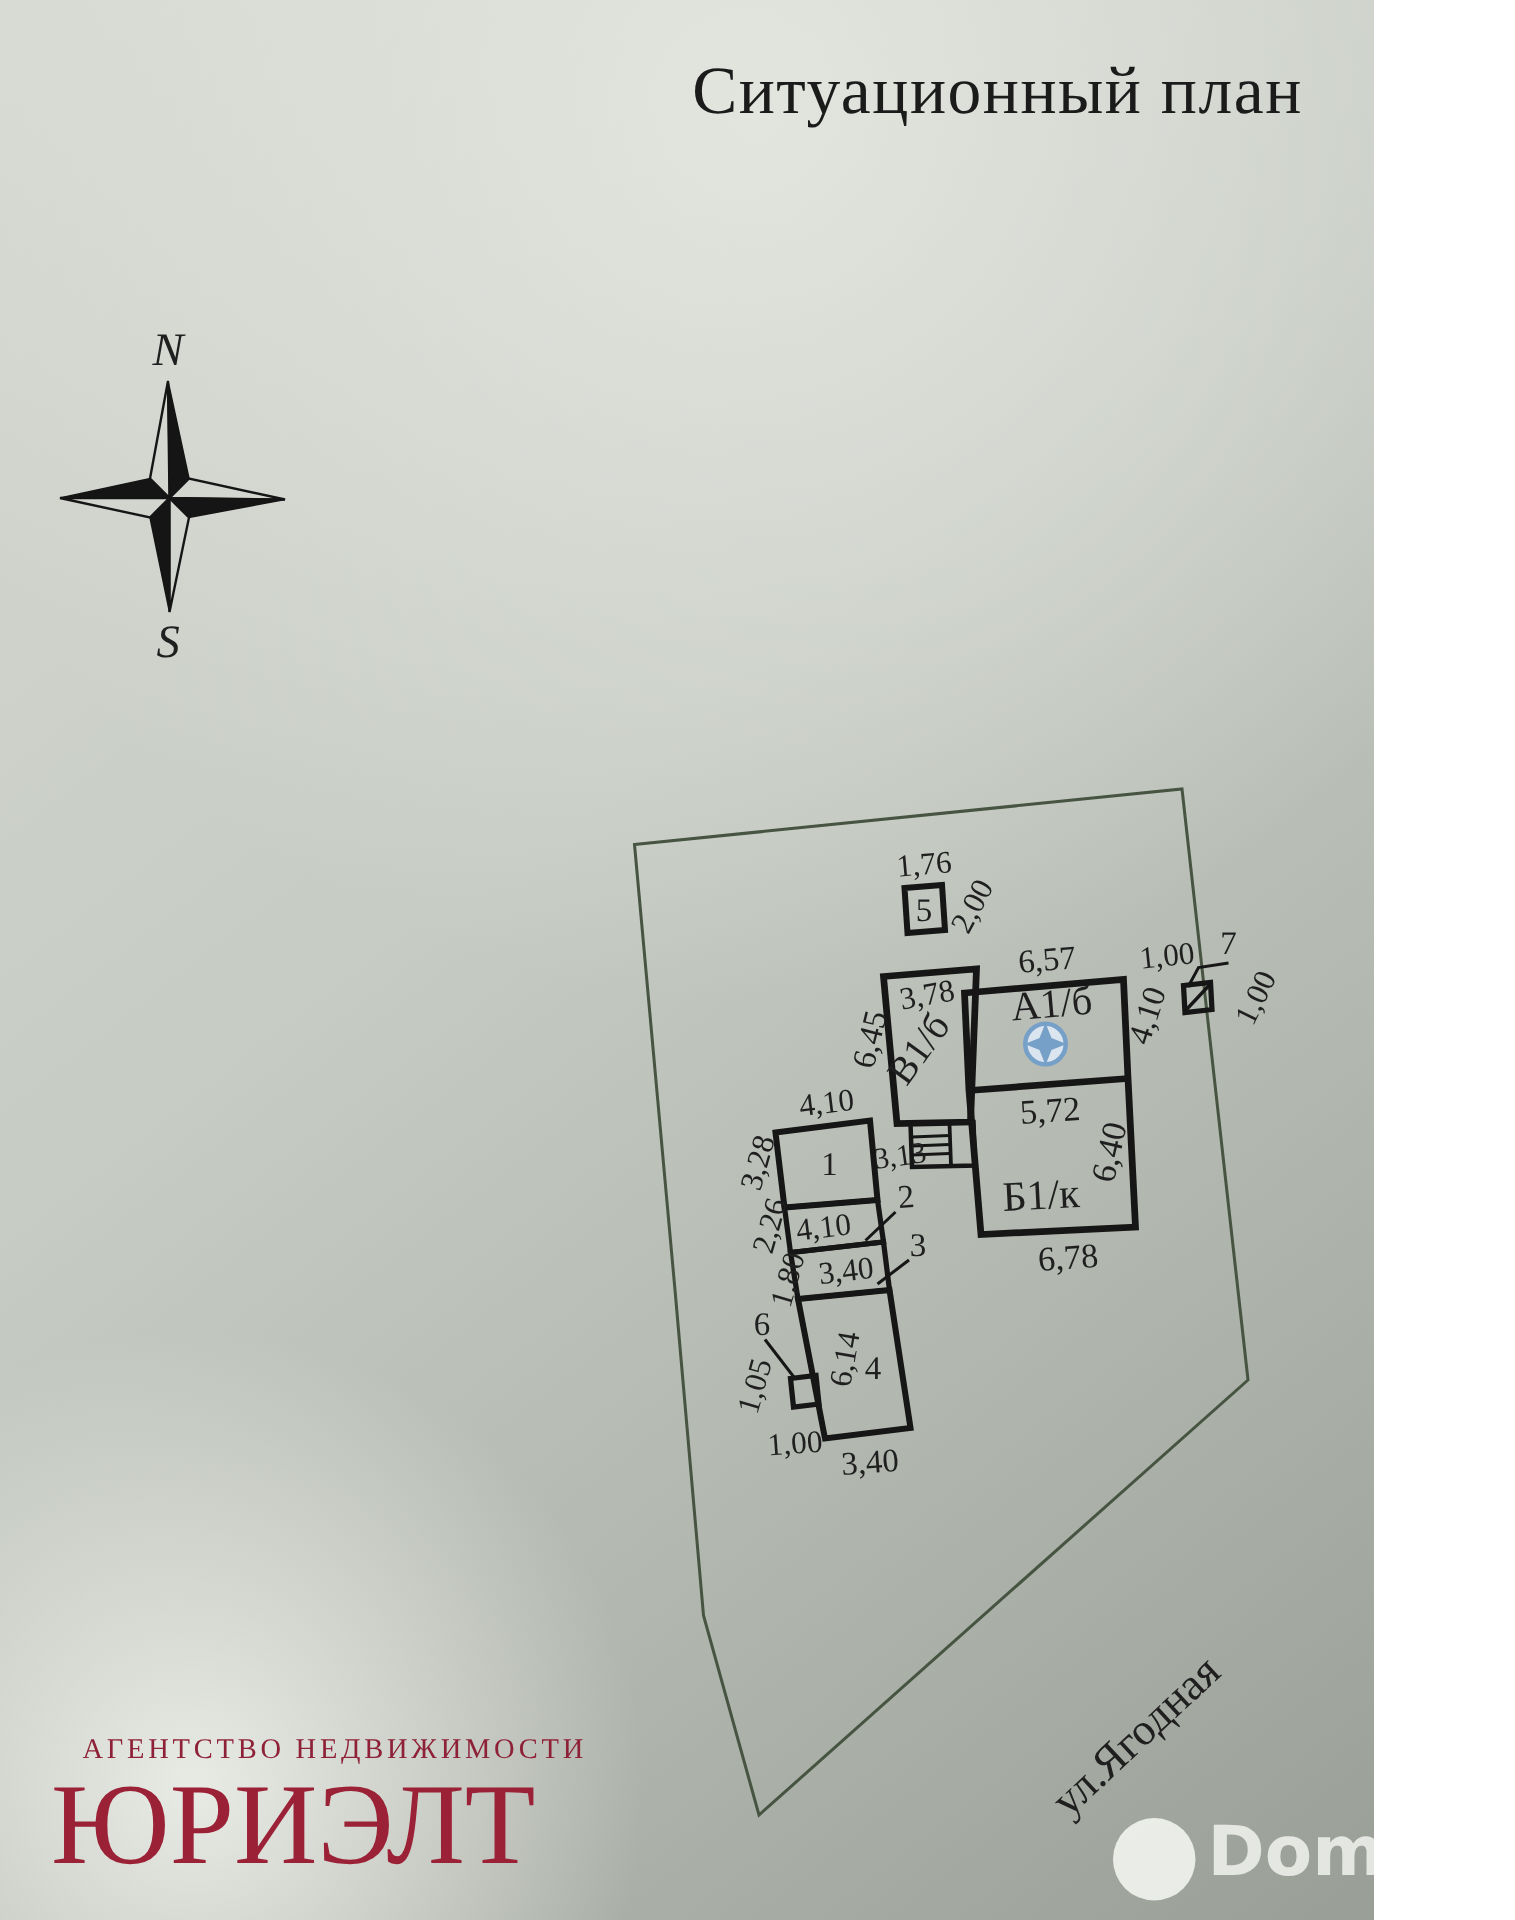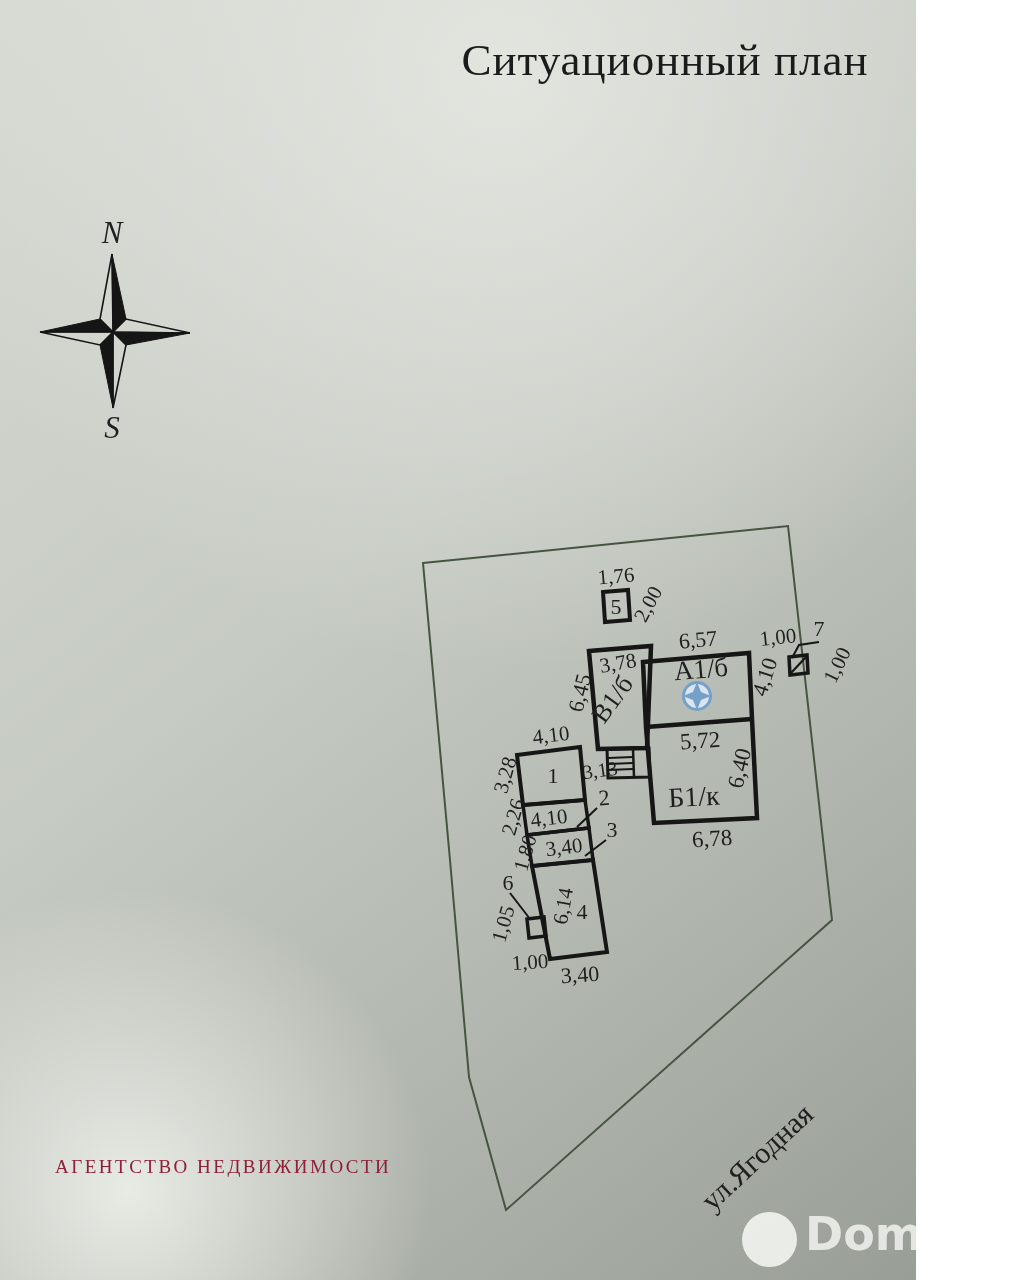--- a/index.html
+++ b/index.html
@@ -144,17 +144,18 @@
 
     <text transform="translate(563 906) rotate(-80)" dy="7" font-size="21" text-anchor="middle">6,14</text>
     <text transform="translate(582 912)" dy="7" font-size="22" text-anchor="middle">4</text>
     <text transform="translate(530 962) rotate(-4)" dy="7" font-size="21" text-anchor="middle">1,00</text>
     <text transform="translate(580 975) rotate(-4)" dy="7" font-size="22" text-anchor="middle">3,40</text>
 
     <text transform="translate(757 1157) rotate(-43)" dy="10" font-size="30" text-anchor="middle">ул.Ягодная</text>
   </svg>
 
   <div class="logo-tagline">АГЕНТСТВО НЕДВИЖИМОСТИ</div>
+  <div class="logo-name">ЮРИЭЛТ</div>
 
   <div class="wm-circle"></div>
   <div class="wm-text">Domovita</div>
 
 </div>
 
 </body></html>

